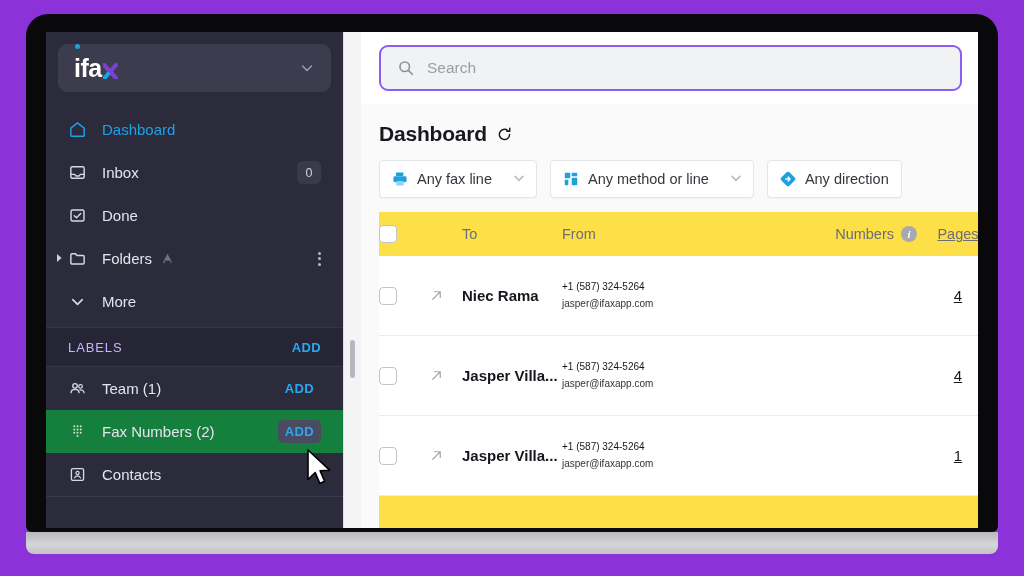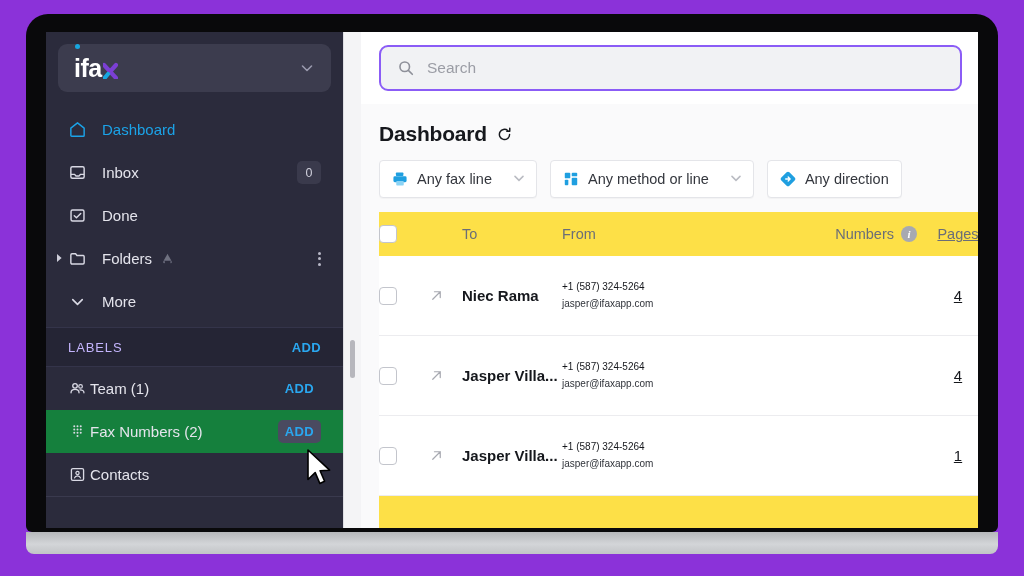--- a/index.html
+++ b/index.html
@@ -160,21 +160,21 @@
   }
   .label-item {
     height: 43px;
     display: flex; align-items: center;
     padding: 0 22px;
     color: #e4e4ec;
     font-size: 15px;
     border-bottom: 1px solid #33334700;
   }
   .label-item .ico { width: 22px; flex: 0 0 22px; color: #d9d9e4; display:flex; }
-  .label-item .lbl { }
+  .label-item .lbl { margin-left: 12px; }
   .label-item.highlight { background: #15803d; }
   .add-pill {
     margin-left: auto;
     color: #2aa7ef;
     font-size: 13px;
     font-weight: bold;
     letter-spacing: 0.4px;
     padding: 4px 7px;
     border-radius: 5px;
   }

